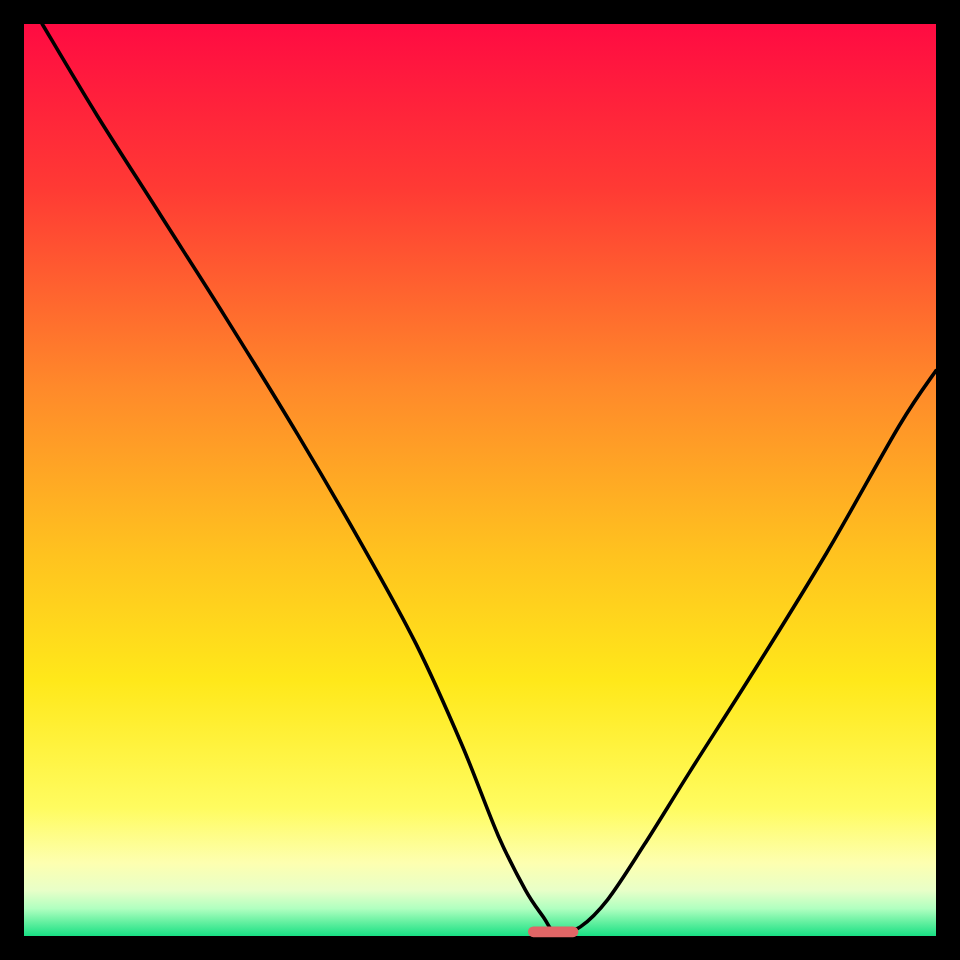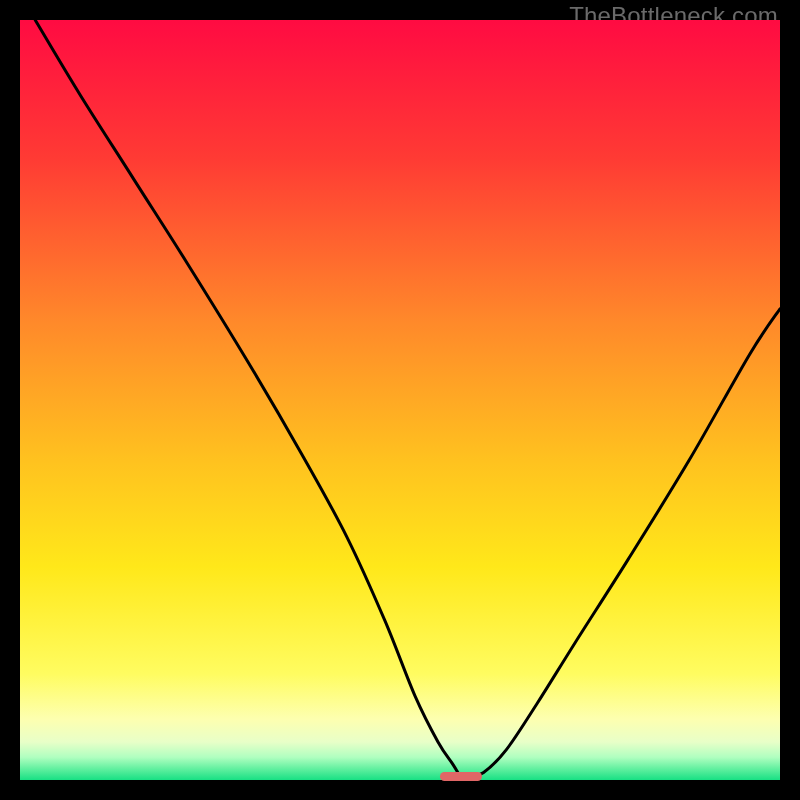--- a/index.html
+++ b/index.html
@@ -45,21 +45,20 @@
     position: absolute;
     background: #e06666;
     border-radius: 999px;
   }
 </style>
 </head>
 <body>
 
 <div class="frame">
 
-  <div class="watermark">TheBottleneck.com</div>
 
   <div class="plot">
 
     <svg class="gradient" viewBox="0 0 760 760" preserveAspectRatio="none">
       <defs>
         <linearGradient id="bg" x1="0" y1="0" x2="0" y2="1">
             <stop offset="0%" stop-color="#ff0b42"></stop>
             <stop offset="18%" stop-color="#ff3a34"></stop>
             <stop offset="40%" stop-color="#ff8a2a"></stop>
             <stop offset="58%" stop-color="#ffc21f"></stop>

